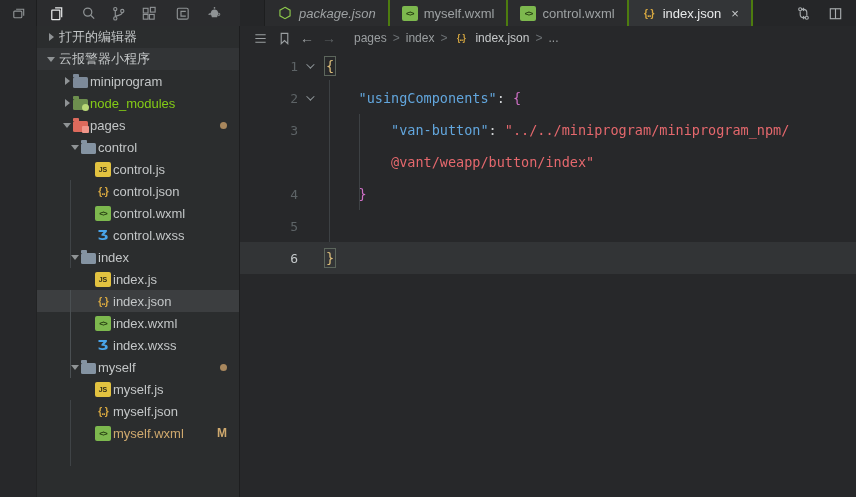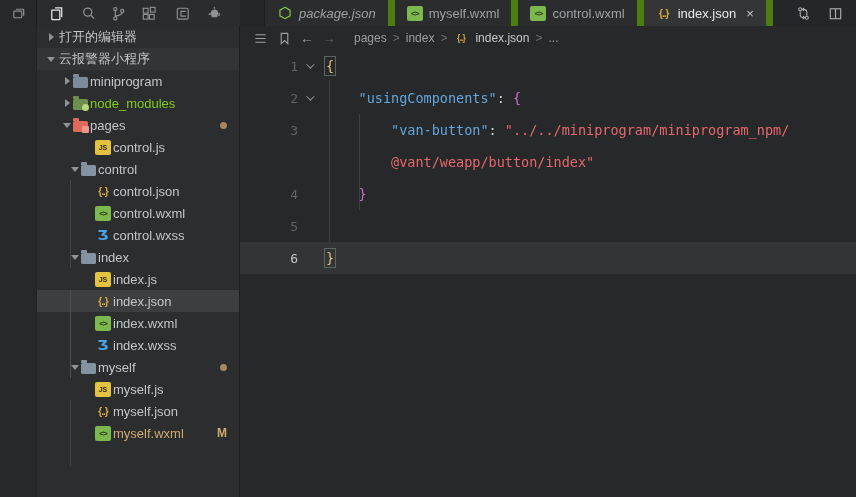--- a/index.html
+++ b/index.html
@@ -12,21 +12,21 @@
   .tb-strip { width:37px; height:26px; display:flex; align-items:center; justify-content:center; background:#27282a; border-right:1px solid #1d1e1f; }
   .tb-icons { width:203px; display:flex; align-items:center; }
   .tb-ic { width:18px; height:18px; display:flex; align-items:center; justify-content:center; color:#8f9395; cursor:pointer; }
   .tb-ic svg { width:17px; height:17px; }
   .tb-ic.active { color:#e7e9ea; }
   .ml10{margin-left:10px} .ml14{margin-left:14px} .ml12{margin-left:12px} .ml16{margin-left:16px}
 
   
   .tabstrip { flex:1; display:flex; background:#252628; }
   .tab-spacer { width:25px; border-right:1px solid #1d1e1f; }
-  .tab { display:flex; align-items:center; gap:6px; padding:0 12px; font-size:13px; color:#9da1a3; border-right:7px solid #4d7c0f; cursor:pointer; background:#2b2c2e; }
+  .tab { display:flex; align-items:center; gap:6px; padding:0 12px; font-size:13px; color:#9da1a3; border-right:2px solid #4d7c0f; cursor:pointer; background:#2b2c2e; }
   .tab.italic .tab-label { font-style:italic; }
   .tab.active { background:#333537; color:#e8eaeb; }
   .tab .close { font-size:13px; color:#c9cccd; margin-left:4px; cursor:pointer; }
   .tab-rest { flex:1; display:flex; align-items:center; justify-content:flex-end; gap:14px; padding-right:12px; background:#252628; }
   .tab-rest .tb-ic { color:#a9adaf; }
 
   
   .fi { width:16px; height:15px; display:inline-flex; align-items:center; justify-content:center; border-radius:2px; font-weight:bold; flex:none; }
   .fi-js { background:#e2c240; color:#2d2a1a; font-size:7px; }
   .fi-json { color:#d9a941; font-size:10px; letter-spacing:-1px; }
@@ -243,31 +243,31 @@
             <span class="twisty tw-down">
                 <i></i>
               </span>
             <span class="folder f-pages">
                 <span class="mini"></span>
               </span>
             <span class="lbl">pages</span>
             <span class="dotbadge"></span>
           </div>
 
+          <div class="row lvl2">
+            <span class="twisty tw-down">
+                <i></i>
+              </span>
+            <span class="folder f-open"></span>
+            <span class="lbl">control</span>
+          </div>
+
           <div class="row lvl3">
             <span class="fi fi-js">JS</span>
             <span class="lbl">control.js</span>
-          </div>
-
-          <div class="row lvl2">
-            <span class="twisty tw-down">
-                <i></i>
-              </span>
-            <span class="folder f-open"></span>
-            <span class="lbl">control</span>
           </div>
           <div class="row lvl3">
             <span class="fi fi-json">{..}</span>
             <span class="lbl">control.json</span>
           </div>
           <div class="row lvl3">
             <span class="fi fi-wxml">&lt;&gt;</span>
             <span class="lbl">control.wxml</span>
           </div>
           <div class="row lvl3">

